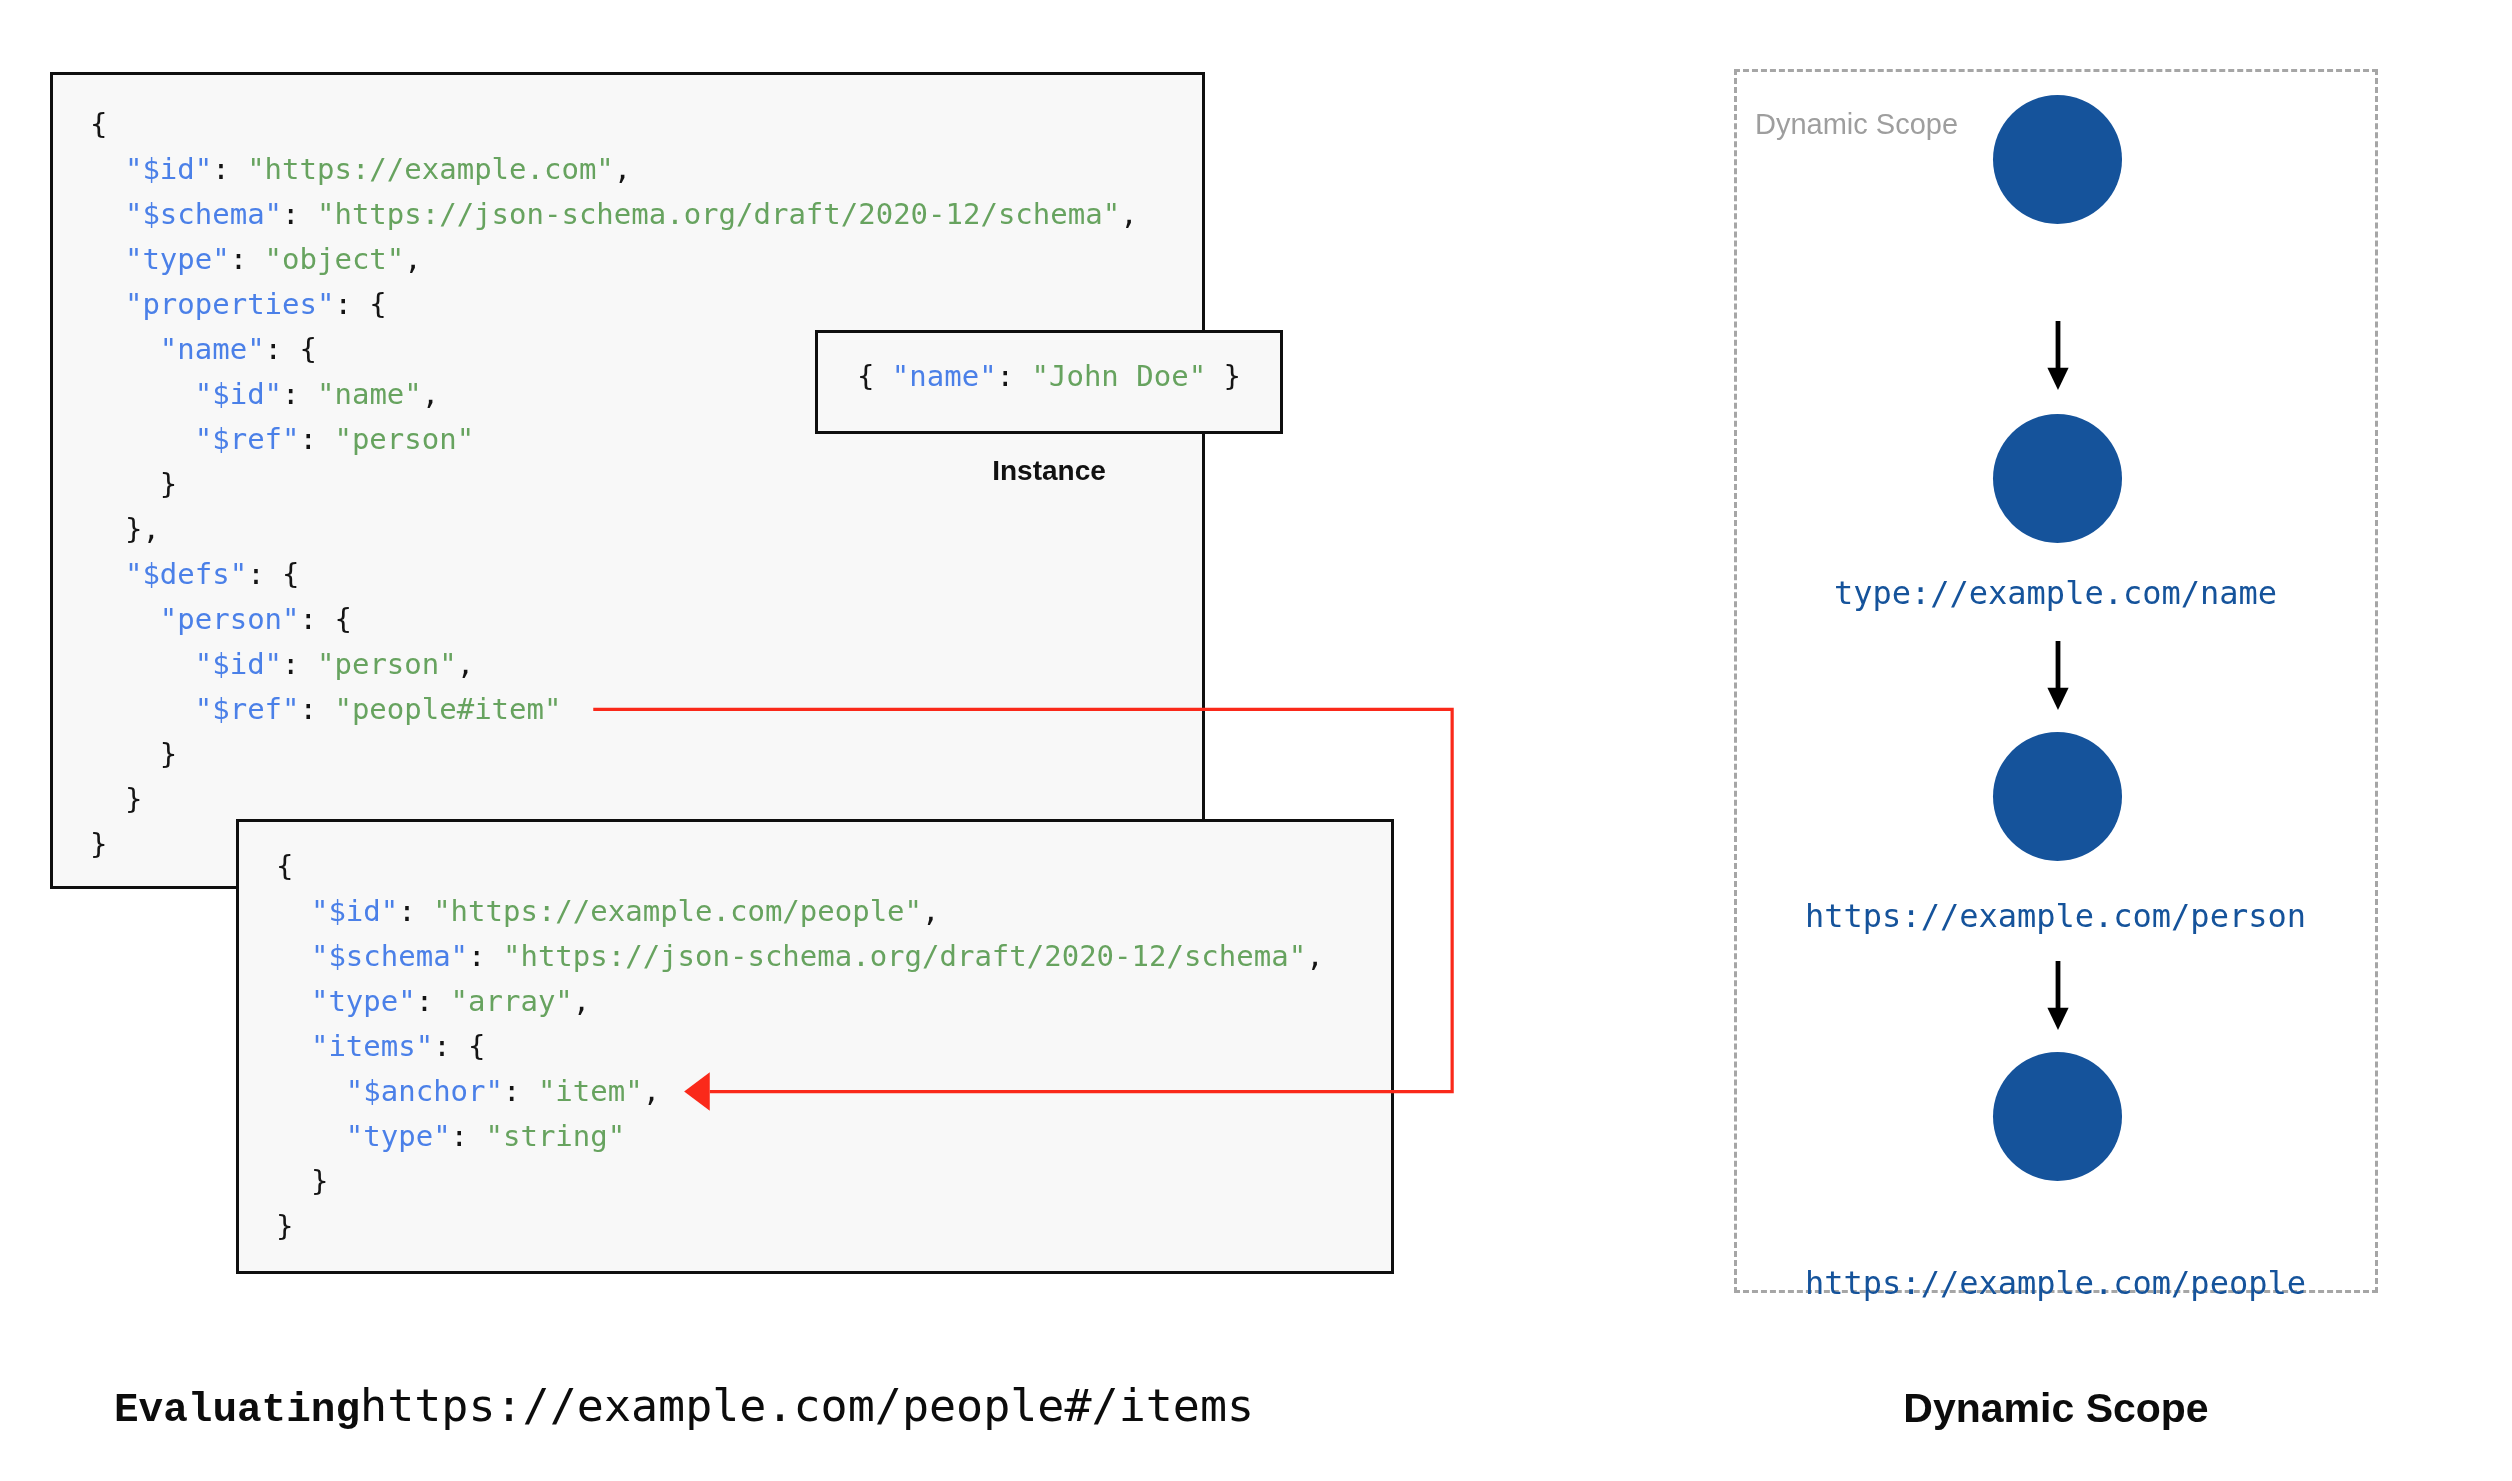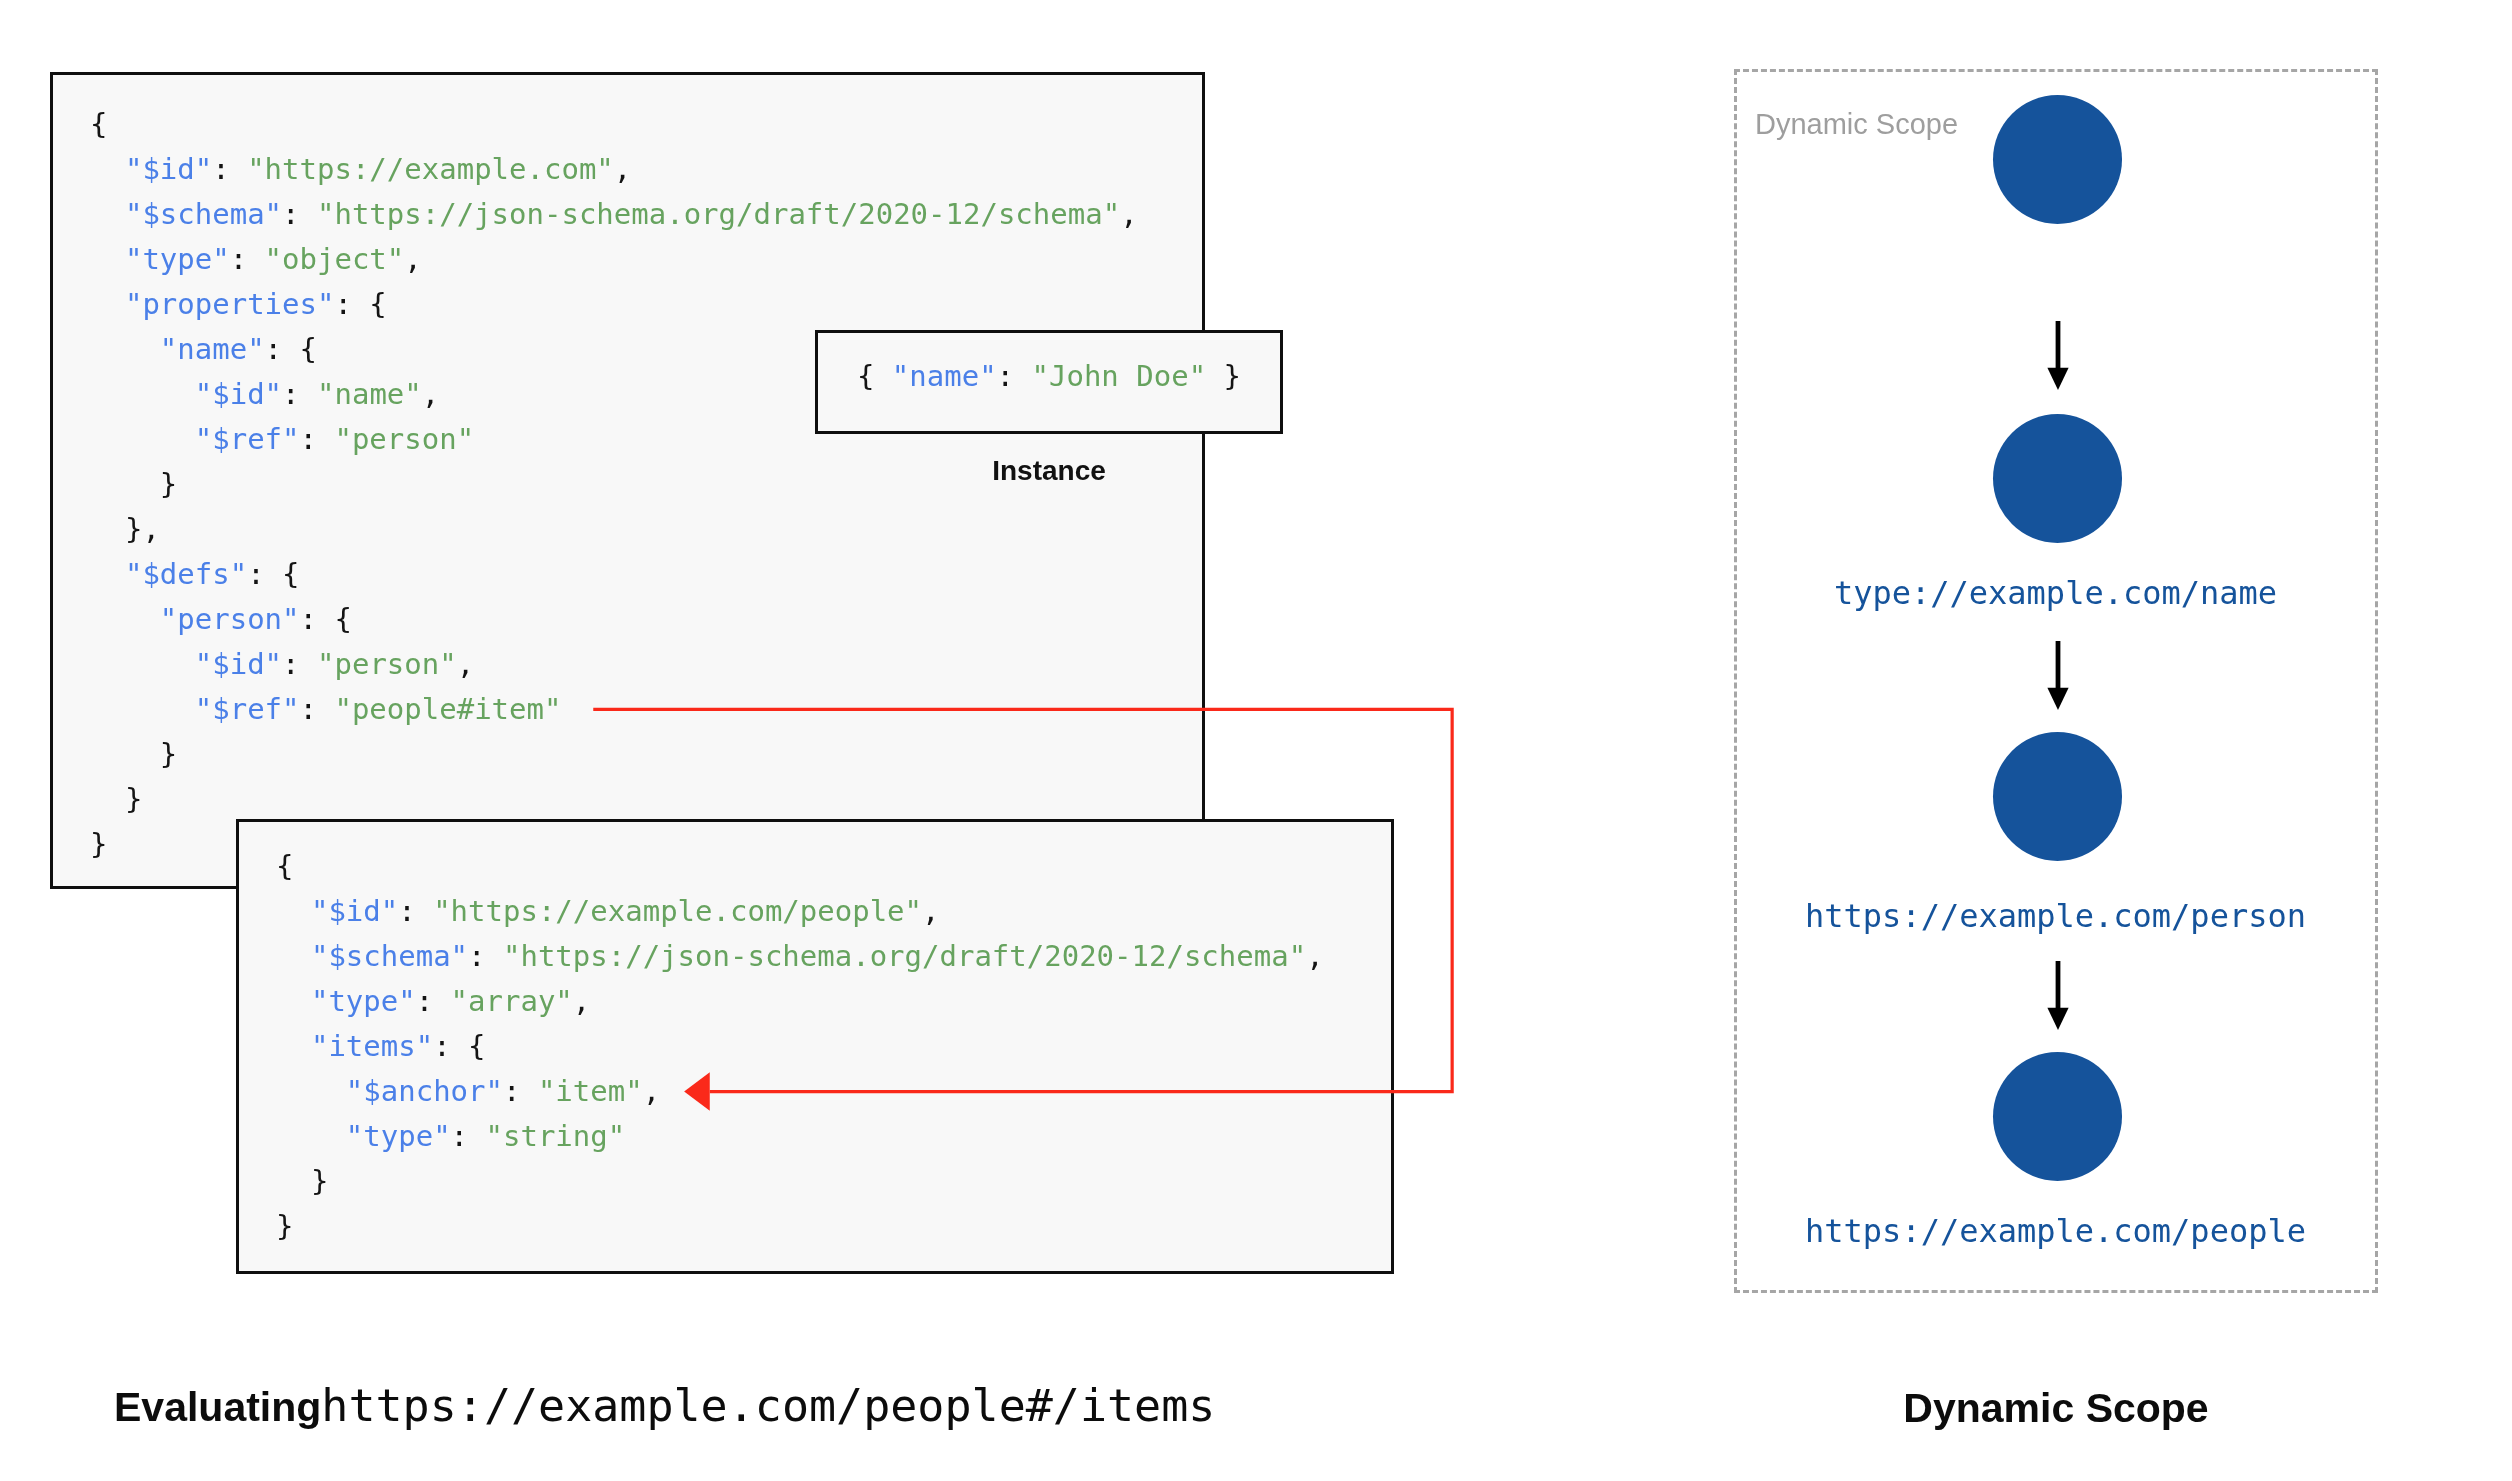--- a/index.html
+++ b/index.html
@@ -35,21 +35,21 @@
               color:var(--gray,#9e9e9e);}
   .node-circle{position:absolute;left:1993px;width:129px;height:129px;border-radius:50%;
                background:var(--node,#15539b);}
   .node-label{position:absolute;left:1735px;width:641px;text-align:center;
               font-family:"DejaVu Sans Mono",monospace;font-size:32px;line-height:45px;
               color:var(--node,#15539b);}
   .scope-arrow{position:absolute;left:2045px;width:26px;height:69px;}
 
   
   #evalCaption{position:absolute;left:114px;top:1379px;white-space:nowrap;}
-  #evalCaption .cap-bold{font-weight:bold;font-size:41px;font-family:Liberation Sans, sans-serif;color:#0c0c0c;}
+  #evalCaption .cap-bold{font-weight:bold;font-size:41px;font-family:Liberation Mono, monospace;color:#0c0c0c;}
   #evalCaption .cap-mono{font-size:45px;font-family:"DejaVu Sans Mono",monospace;color:#0c0c0c;}
   #scopeCaption{position:absolute;left:1734px;top:1385px;width:644px;text-align:center;
                 font-weight:bold;font-size:41px;color:#0c0c0c;}
 </style>
 </head>
 <body>
 
 <div class="stage">
 
   <div id="box1" class="code-box"><div class="cl"><span class="tk-p">{</span></div><div class="cl"><span class="tk-p">  </span><span class="tk-k">"$id"</span><span class="tk-p">: </span><span class="tk-s">"https://example.com"</span><span class="tk-p">,</span></div><div class="cl"><span class="tk-p">  </span><span class="tk-k">"$schema"</span><span class="tk-p">: </span><span class="tk-s">"https://json-schema.org/draft/2020-12/schema"</span><span class="tk-p">,</span></div><div class="cl"><span class="tk-p">  </span><span class="tk-k">"type"</span><span class="tk-p">: </span><span class="tk-s">"object"</span><span class="tk-p">,</span></div><div class="cl"><span class="tk-p">  </span><span class="tk-k">"properties"</span><span class="tk-p">: {</span></div><div class="cl"><span class="tk-p">    </span><span class="tk-k">"name"</span><span class="tk-p">: {</span></div><div class="cl"><span class="tk-p">      </span><span class="tk-k">"$id"</span><span class="tk-p">: </span><span class="tk-s">"name"</span><span class="tk-p">,</span></div><div class="cl"><span class="tk-p">      </span><span class="tk-k">"$ref"</span><span class="tk-p">: </span><span class="tk-s">"person"</span></div><div class="cl"><span class="tk-p">    }</span></div><div class="cl"><span class="tk-p">  },</span></div><div class="cl"><span class="tk-p">  </span><span class="tk-k">"$defs"</span><span class="tk-p">: {</span></div><div class="cl"><span class="tk-p">    </span><span class="tk-k">"person"</span><span class="tk-p">: {</span></div><div class="cl"><span class="tk-p">      </span><span class="tk-k">"$id"</span><span class="tk-p">: </span><span class="tk-s">"person"</span><span class="tk-p">,</span></div><div class="cl"><span class="tk-p">      </span><span class="tk-k">"$ref"</span><span class="tk-p">: </span><span class="tk-s">"people#item"</span></div><div class="cl"><span class="tk-p">    }</span></div><div class="cl"><span class="tk-p">  }</span></div><div class="cl"><span class="tk-p">}</span></div></div>
@@ -84,21 +84,21 @@
 
   <div class="node-circle" style="top:732px"></div>
   <div class="node-label" style="top:894px">https://example.com/person</div>
 
   <svg class="scope-arrow" style="top:961px" viewBox="0 0 48 130" xmlns="http://www.w3.org/2000/svg">
     <line x1="24" y1="0" x2="24" y2="92" stroke="#000" stroke-width="9"></line>
     <polygon points="4,88 44,88 24,130" fill="#000"></polygon>
   </svg>
 
   <div class="node-circle" style="top:1052px"></div>
-  <div class="node-label" style="top:1209px">https://example.com/people</div>
+  <div class="node-label" style="top:1261px">https://example.com/people</div>
 
   <div id="evalCaption">
     <span class="cap-bold">Evaluating</span><span class="cap-mono">https://example.com/people#/items</span>
   </div>
   <div id="scopeCaption">Dynamic Scope</div>
 
 </div>
 
 
 </body></html>

